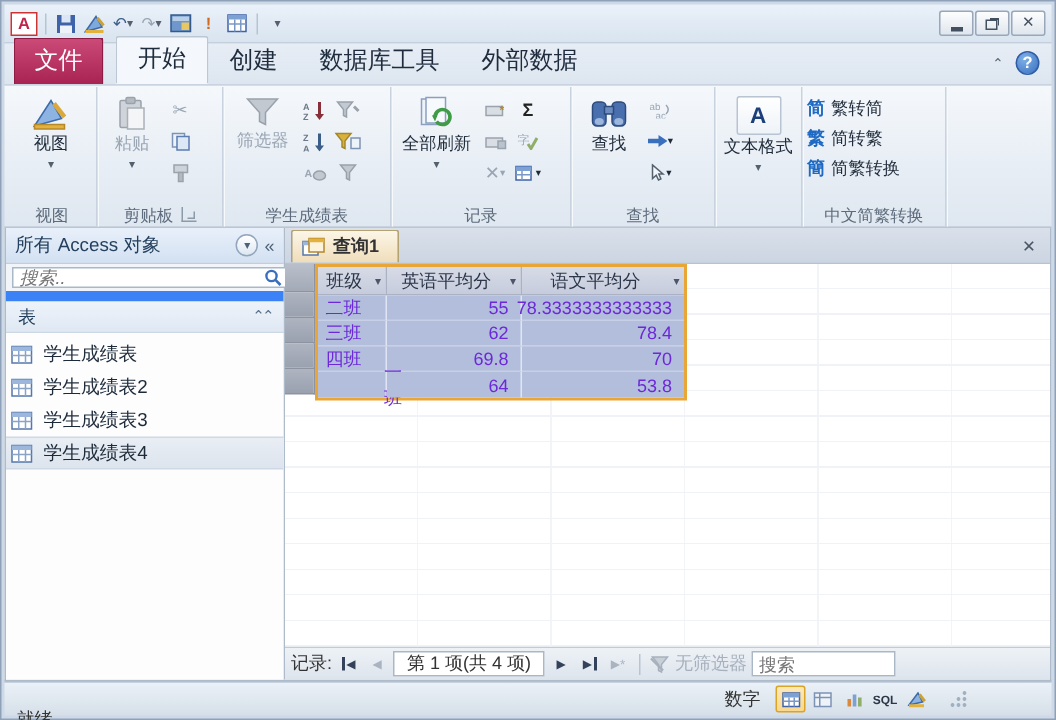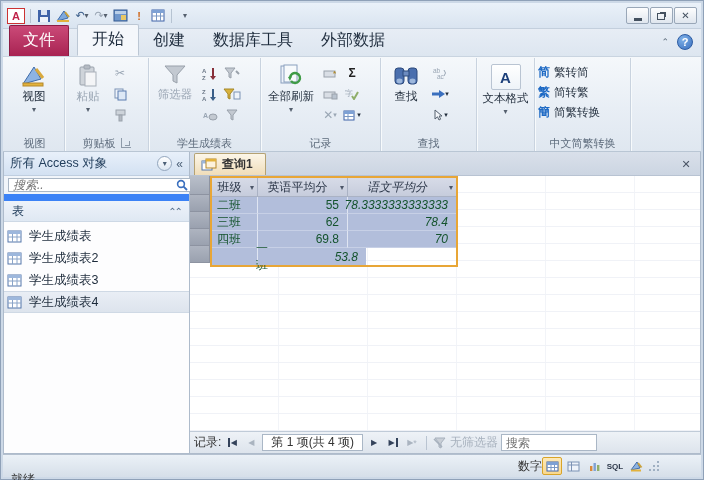--- a/index.html
+++ b/index.html
@@ -82,40 +82,40 @@
   .sheet { position:absolute; left:0; top:0; display:flex; }
   .selcol { width:20px; display:flex; flex-direction:column; }
   .selcell { height:17px; background:linear-gradient(#aeb4c0,#9aa1af); border-bottom:1px solid #8d93a1; border-right:1px solid #8d93a1; }
   .selcell.corner { height:19px; background:linear-gradient(#b9bfca,#a3aab7); }
   .datablock { border:2px solid #e8a636; }
   .hrow { display:flex; height:19px; }
   .hcell { background:linear-gradient(#d7dbe7,#c6ccdc); border-right:1px solid #aab2c4; border-bottom:1px solid #aab2c4; display:flex; align-items:center; font-size:12px; color:#2b3648; }
   .hcell .htext { flex:1; text-align:center; }
   .hcell .hcaret { font-size:8px; color:#4c5668; padding:0 3px; }
   .drow { display:flex; height:17px; }
-  .dcell { background:#b2bedb; border-right:1px solid #dfe5f2; border-bottom:1px solid #c7d0e6; font-size:12px; color:#14532d; display:flex; align-items:center; }
+  .dcell { background:#b2bedb; border-right:1px solid #dfe5f2; border-bottom:1px solid #c7d0e6; font-size:12px; color:#6d28d9; display:flex; align-items:center; }
   .dcell.txt { justify-content:flex-start; padding-left:5px; }
   .dcell.num { justify-content:flex-end; padding-right:8px; }
-  .c0 { width:46px; } .c1 { width:90px; } .c2 { width:108px;font-style:italic; }
+  .c0 { width:46px; } .c1 { width:90px; } .c2 { width:108px; }
   .hcell.c0,.drow .c0 { }
 
   
   .recbar { height:22px; background:linear-gradient(#eef2f7,#dde4ec); border-top:1px solid #c0cbd8; display:flex; align-items:center; padding:0 4px; gap:3px; font-size:12px; color:#333; }
   .recbtn { width:16px; height:16px; display:flex; align-items:center; justify-content:center; font-size:8px; color:#33425a; }
   .recbtn.gray { color:#aab4c0; }
   .rec-pos { background:#fff; border:1px solid #aab7c6; height:17px; display:flex; align-items:center; padding:0 8px; }
   .rec-sep { width:1px; height:14px; background:#b9c4d1; margin:0 3px; }
   .nofilter { display:flex; align-items:center; gap:3px; color:#a7b1bd; }
   .rec-search { background:#fff; border:1px solid #aab7c6; height:17px; width:96px; }
   .rec-search input { width:100%; height:100%; border:none; outline:none; font-size:12px; padding:0 4px; font-family:inherit; color:#333; background:transparent; }
 
   
   .statusbar { height:23px; background:linear-gradient(#ebf1f7,#d6dfe9); border-top:1px solid #b4c0cf; display:flex; align-items:center; padding:0 2px 0 8px; }
   .status-left { width:472px; color:#333; border-right:1px solid #c2cdda; align-self:stretch; display:flex; align-items:center;margin-top:24px; }
-  .status-right { flex:1; display:flex; align-items:center; justify-content:center; padding-right:4px; }
+  .status-right { flex:1; display:flex; align-items:center; justify-content:flex-start; gap:10px; padding-right:4px; }
   .numlock { color:#333; }
   .viewbtns { display:flex; gap:1px; align-items:center; }
   .viewbtn { width:20px; height:18px; display:flex; align-items:center; justify-content:center; border:1px solid transparent; border-radius:2px; }
   .viewbtn.active { background:linear-gradient(#fde9b8,#f9d88d); border-color:#d9a428; }
   .sql-txt { font-size:8px; font-weight:bold; color:#2b3648; }
   .grip { width:12px; height:12px; margin-left:2px;
     background-image:radial-gradient(circle at 2px 10px,#9fb0c2 1px,transparent 1.5px),
                      radial-gradient(circle at 6px 6px,#9fb0c2 1px,transparent 1.5px),
                      radial-gradient(circle at 10px 2px,#9fb0c2 1px,transparent 1.5px),
                      radial-gradient(circle at 6px 10px,#9fb0c2 1px,transparent 1.5px),
@@ -560,20 +560,21 @@
               <div class="dcell num c1">62</div>
               <div class="dcell num c2" style="border-right:none;">78.4</div>
             </div>
             <div class="drow">
               <div class="dcell txt c0">四班</div>
               <div class="dcell num c1">69.8</div>
               <div class="dcell num c2" style="border-right:none;">70</div>
             </div>
             <div class="drow">
               <div class="dcell txt c0" style="border-bottom:none;padding-left:44px;">一班</div>
+              <div class="dcell num c1" style="border-bottom:none;">64</div>
               <div class="dcell num c2" style="border-right:none; border-bottom:none;">53.8</div>
             </div>
           </div>
         </div>
       </div>
 
       <div class="recbar">
         <span>记录:</span>
         <div class="recbtn">
             <span style="border-left:2px solid #33425a; padding-left:1px;">◀</span>

